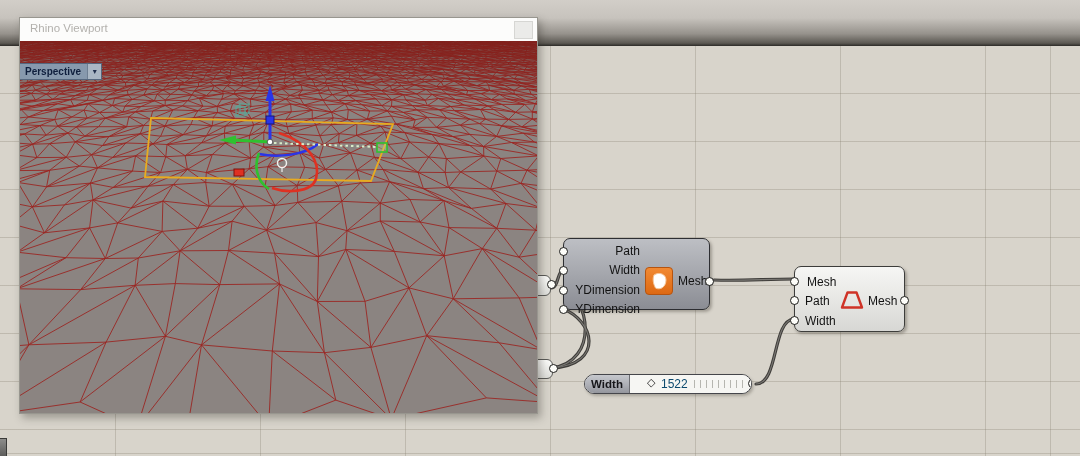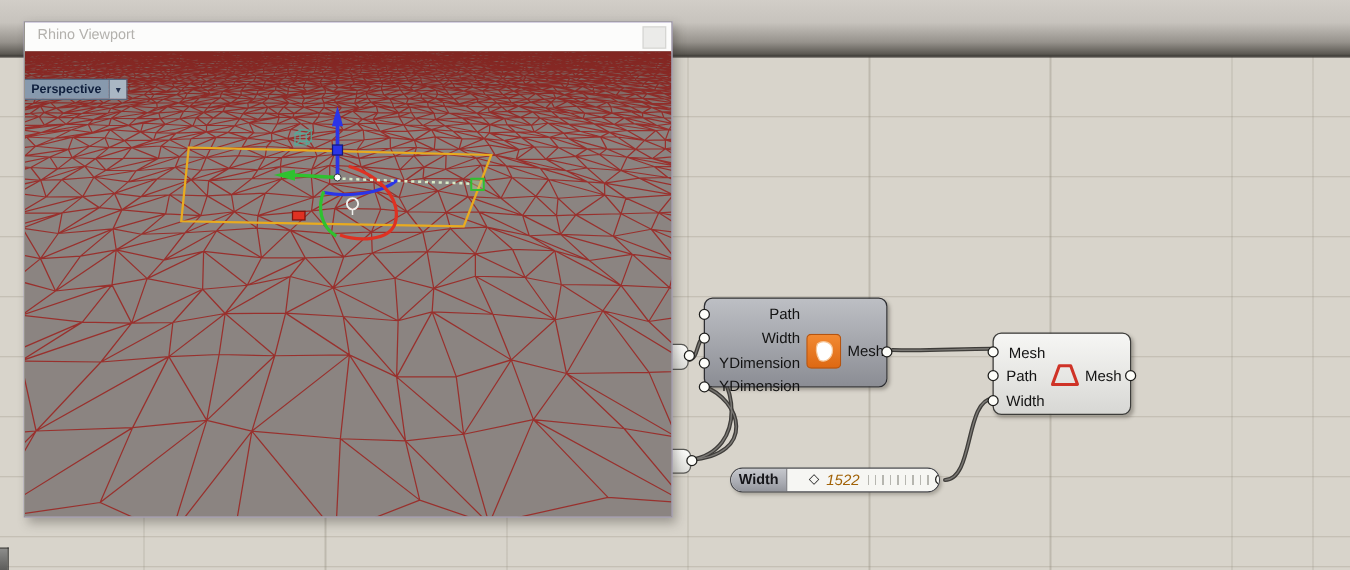--- a/index.html
+++ b/index.html
@@ -53,21 +53,21 @@
     display:flex;overflow:hidden;background:#f6f6f3;
     box-shadow:1.5px 2px 3px rgba(60,55,45,.3);
   }
   .slider .s-label{
     width:44px;flex:0 0 auto;display:flex;align-items:center;justify-content:center;
     background:linear-gradient(to bottom,#c6c8cd 0%,#aaacb3 60%,#94969d 100%);
     border-right:1px solid #6d6e73;font-size:11.5px;font-weight:bold;color:#16161a;
   }
   .slider .s-track{position:relative;flex:1;background:#f6f6f3;}
   .slider .s-handle{position:absolute;left:17px;top:1px;font-size:11px;color:#222;}
-  .slider .s-value{position:absolute;left:31px;top:2px;font-size:12px;color:#a16207;font-style:italic;}
+  .slider .s-value{position:absolute;left:31px;top:2px;font-size:12px;color:#0c4a6e;}
   .slider .s-ticks{
     position:absolute;left:64px;right:5px;top:5px;bottom:5px;
     background:repeating-linear-gradient(to right,#b6b6b0 0 1px,transparent 1px 6px);
   }
   
   .rhino-win{
     position:absolute;left:19px;top:17px;width:517px;height:395px;z-index:10;
     border:1px solid #98968f;box-sizing:content-box;
     box-shadow:3px 4px 8px rgba(50,45,40,.35);
     background:#c4b5fd;

